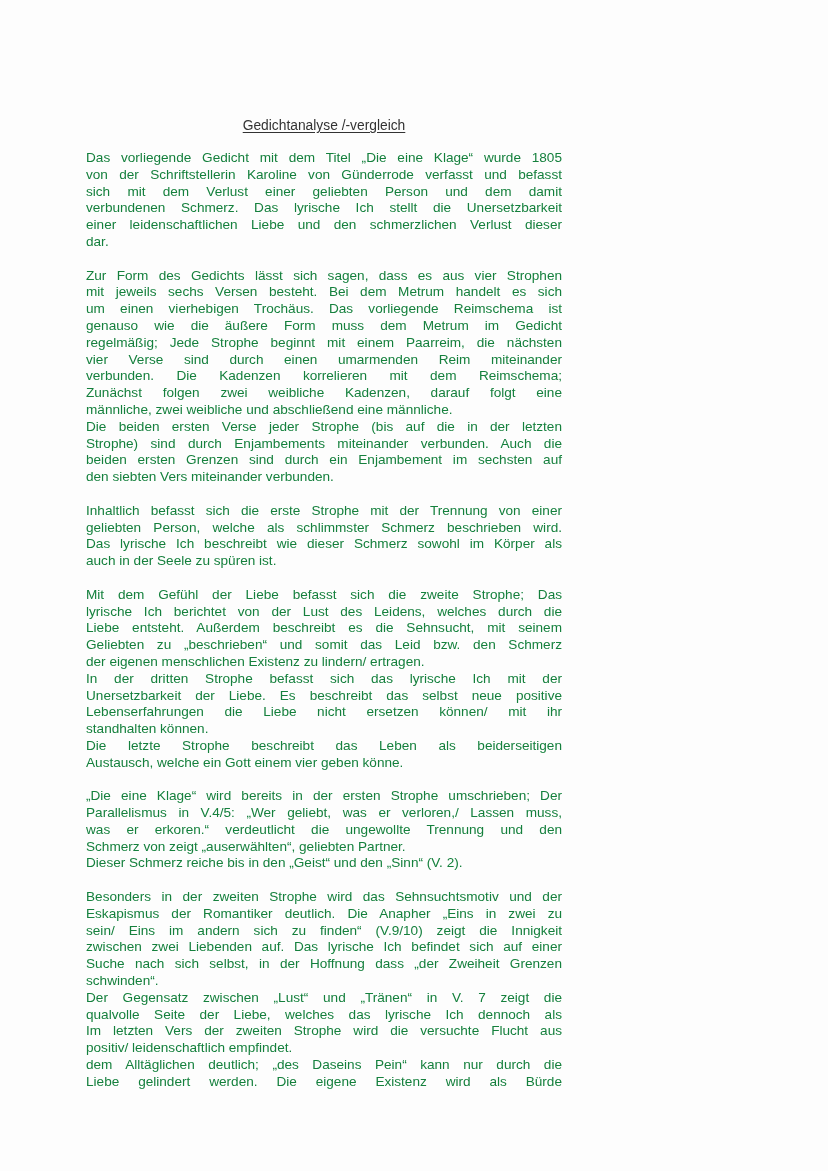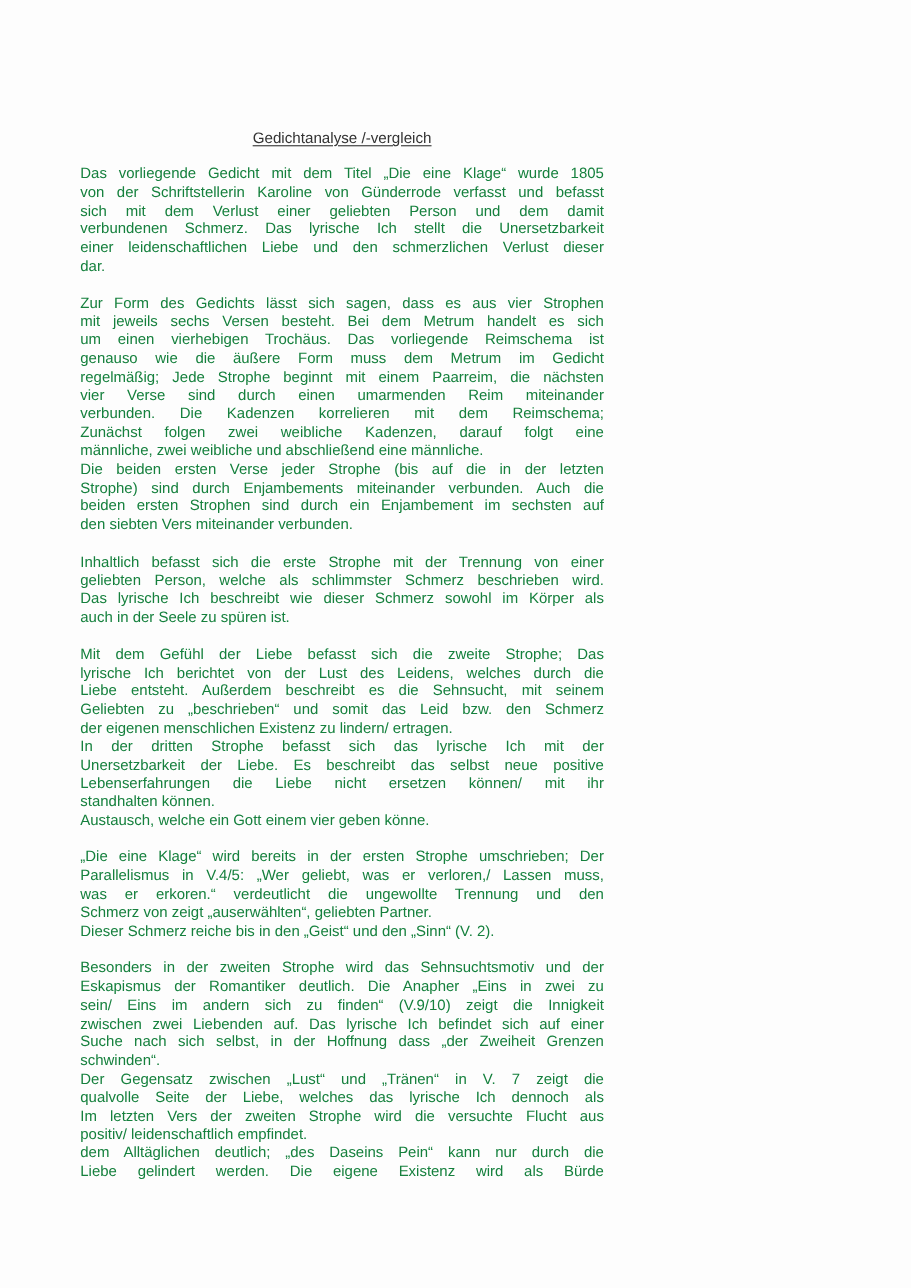--- a/index.html
+++ b/index.html
@@ -13,21 +13,21 @@
   }
   .page {
     position: relative;
     width: 828px;
     height: 1171px;
     background: #fdfdfd;
     color: #383838;
   }
   .doc {
     position: absolute;
-    left: 73px;
+    left: 86px;
     top: 117px;
     width: 476px;
   }
   .title {
     font-size: 13.8px;
     line-height: 17px;
     text-align: center;
     text-decoration: underline;
     text-underline-offset: 2px;
     margin: 0 0 16px 0;
@@ -70,39 +70,40 @@
           <div class="line">mit jeweils sechs Versen besteht. Bei dem Metrum handelt es sich</div>
           <div class="line">um einen vierhebigen Trochäus. Das vorliegende Reimschema ist</div>
           <div class="line">genauso wie die äußere Form muss dem Metrum im Gedicht</div>
           <div class="line">regelmäßig; Jede Strophe beginnt mit einem Paarreim, die nächsten</div>
           <div class="line">vier Verse sind durch einen umarmenden Reim miteinander</div>
           <div class="line">verbunden. Die Kadenzen korrelieren mit dem Reimschema;</div>
           <div class="line">Zunächst folgen zwei weibliche Kadenzen, darauf folgt eine</div>
           <div class="line end">männliche, zwei weibliche und abschließend eine männliche.</div>
           <div class="line">Die beiden ersten Verse jeder Strophe (bis auf die in der letzten</div>
           <div class="line">Strophe) sind durch Enjambements miteinander verbunden. Auch die</div>
-          <div class="line">beiden ersten Strophen sind durch ein Enjambement im sechsten auf</div>
+          <div class="line">beiden ersten Grenzen sind durch ein Enjambement im sechsten auf</div>
           <div class="line end">den siebten Vers miteinander verbunden.</div>
         </div>
         <div class="paragraph">
           <div class="line">Inhaltlich befasst sich die erste Strophe mit der Trennung von einer</div>
           <div class="line">geliebten Person, welche als schlimmster Schmerz beschrieben wird.</div>
           <div class="line">Das lyrische Ich beschreibt wie dieser Schmerz sowohl im Körper als</div>
           <div class="line end">auch in der Seele zu spüren ist.</div>
         </div>
         <div class="paragraph">
           <div class="line">Mit dem Gefühl der Liebe befasst sich die zweite Strophe; Das</div>
           <div class="line">lyrische Ich berichtet von der Lust des Leidens, welches durch die</div>
           <div class="line">Liebe entsteht. Außerdem beschreibt es die Sehnsucht, mit seinem</div>
           <div class="line">Geliebten zu „beschrieben“ und somit das Leid bzw. den Schmerz</div>
           <div class="line end">der eigenen menschlichen Existenz zu lindern/ ertragen.</div>
           <div class="line">In der dritten Strophe befasst sich das lyrische Ich mit der</div>
           <div class="line">Unersetzbarkeit der Liebe. Es beschreibt das selbst neue positive</div>
           <div class="line">Lebenserfahrungen die Liebe nicht ersetzen können/ mit ihr</div>
           <div class="line end">standhalten können.</div>
+          <div class="line">Die letzte Strophe beschreibt das Leben als beiderseitigen</div>
           <div class="line end">Austausch, welche ein Gott einem vier geben könne.</div>
         </div>
         <div class="paragraph">
           <div class="line">„Die eine Klage“ wird bereits in der ersten Strophe umschrieben; Der</div>
           <div class="line">Parallelismus in V.4/5: „Wer geliebt, was er verloren,/ Lassen muss,</div>
           <div class="line">was er erkoren.“ verdeutlicht die ungewollte Trennung und den</div>
           <div class="line end">Schmerz von zeigt „auserwählten“, geliebten Partner.</div>
           <div class="line end">Dieser Schmerz reiche bis in den „Geist“ und den „Sinn“ (V. 2).</div>
         </div>
         <div class="paragraph">

